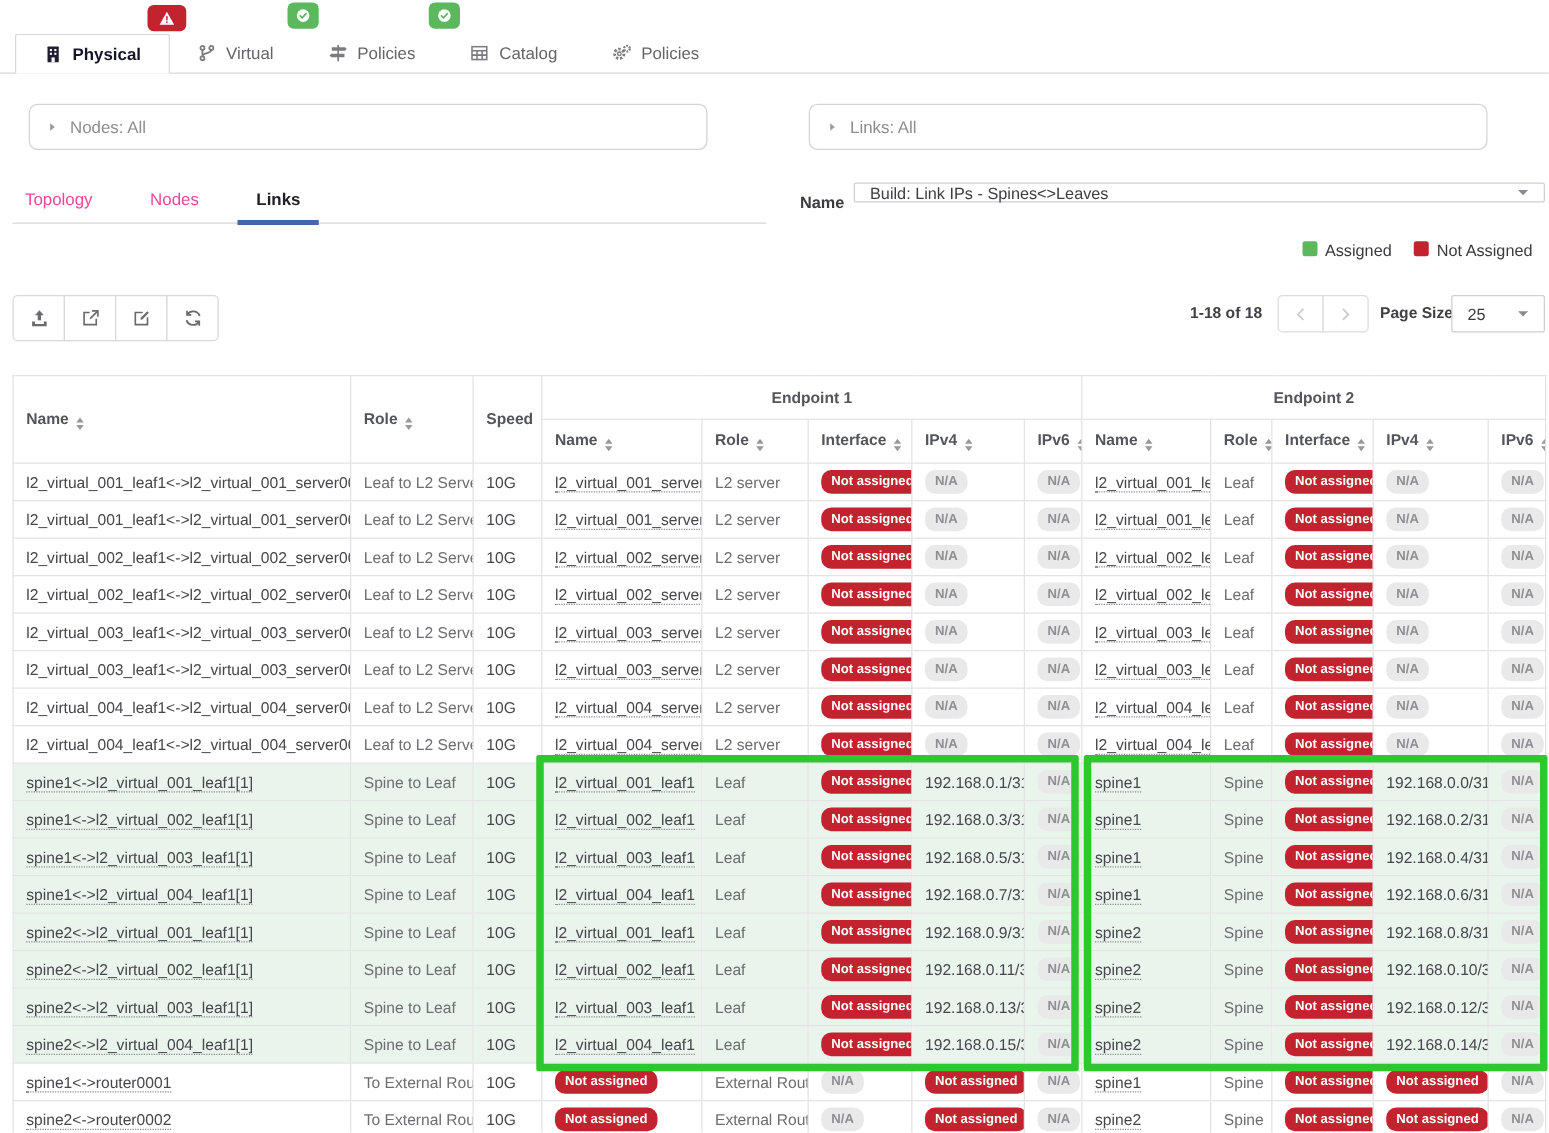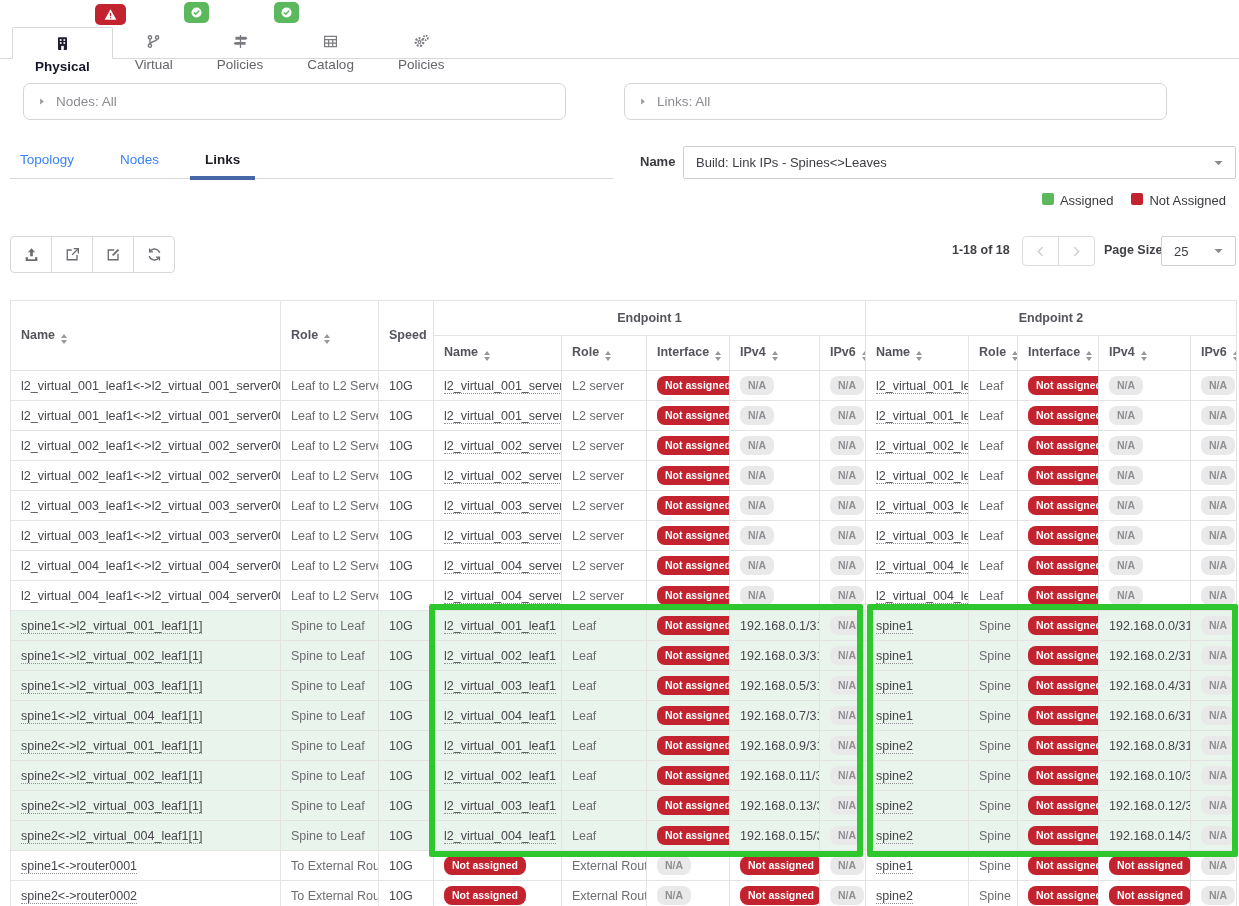--- a/index.html
+++ b/index.html
@@ -10,50 +10,50 @@
     --highlight-row-bg:#e9f4ec;
   }
   *{box-sizing:border-box;margin:0;padding:0;}
   body{background:#fff;font-family:"Liberation Sans",sans-serif;}
   #page{position:relative;width:1239px;height:906px;background:#fff;overflow:hidden;}
 
   
   .tabbar{position:absolute;top:0;left:0;width:1239px;height:59px;border-bottom:1px solid #d8d8d8;
           display:flex;align-items:flex-end;padding-left:12px;}
   .tab{position:relative;display:flex;align-items:center;gap:8px;padding:8px 22px;height:32px;
-       color:#64646a;font-size:13.5px;cursor:pointer;flex-direction:column;}
+       color:#64646a;font-size:13.5px;cursor:pointer;}
   .tab.active{background:#fff;border:1px solid #d8d8d8;border-bottom:1px solid #fff;margin-bottom:-1px;
        border-radius:2px 2px 0 0;color:#15152b;font-weight:bold;}
   .tab .ticon{width:15px;height:15px;display:inline-flex;color:#7a7a80;}
   .tab.active .ticon{color:#1e1e2e;}
   .tab .ticon svg{width:100%;height:100%;}
   .tab-badge{position:absolute;top:-24px;right:-14px;height:21px;min-width:25px;padding:0 6px;
        border-radius:5px;display:flex;align-items:center;justify-content:center;}
   .tab-badge.warning{background:var(--not-assigned-red);width:31px;}
   .tab-badge.check{background:var(--assigned-green);}
   .tab-badge svg{width:13px;height:13px;}
 
   
   .filterbox{position:absolute;top:83px;height:37px;border:1px solid #d4d4d8;border-radius:7px;
        display:flex;align-items:center;gap:11px;padding:0 15px;color:#8c8c92;font-size:13.5px;cursor:pointer;background:#fff;}
   #filter-nodes{left:23px;width:543px;}
-  #filter-links{left:624px;width:543px;}
+  #filter-links{left:647px;width:543px;}
   .caret-r{display:inline-flex;width:6px;height:9px;color:#9a9aa0;}
   .caret-r svg{width:100%;height:100%;}
 
   
   .subtabs{position:absolute;left:10px;top:145px;width:603px;height:34px;border-bottom:1px solid #d8d8d8;
        display:flex;align-items:flex-start;padding-left:10px;}
-  .subtab{position:relative;margin-right:46px;padding:7px 0 12px;font-size:13.5px;color:#3b82f6;cursor:pointer;}
+  .subtab{position:relative;margin-right:46px;padding:7px 0 12px;font-size:13.5px;color:#ec4899;cursor:pointer;}
   .subtab.active{color:#1e1e24;font-weight:bold;}
   .subtab.active::after{content:"";position:absolute;left:-15px;right:-15px;bottom:-1px;height:4px;background:var(--accent-blue);}
   .layer-label{position:absolute;left:640px;top:145px;height:33px;line-height:33px;font-size:13px;font-weight:bold;color:#3a3a40;}
   .select-box{position:absolute;border:1px solid #cfcfd4;border-radius:2px;background:#fff;display:flex;
        align-items:center;padding:0 12px;color:#3c3c42;font-size:13px;cursor:pointer;}
-  #layer-select{left:683px;top:146px;width:553px;height:33px;}
+  #layer-select{left:683px;top:146px;width:553px;height:16px;}
   .caret-d{display:inline-flex;width:9px;height:6px;color:#8a8a90;margin-left:auto;}
   .caret-d svg{width:100%;height:100%;}
 
   
   .legend{position:absolute;top:193px;right:13px;display:flex;gap:18px;align-items:center;}
   .legend-item{display:flex;align-items:flex-start;gap:6px;font-size:13px;color:#3a3a40;}
   .legend-swatch{width:12px;height:12px;border-radius:2px;display:inline-block;}
 
   
   .btn-group{position:absolute;left:10px;top:236px;display:flex;}

